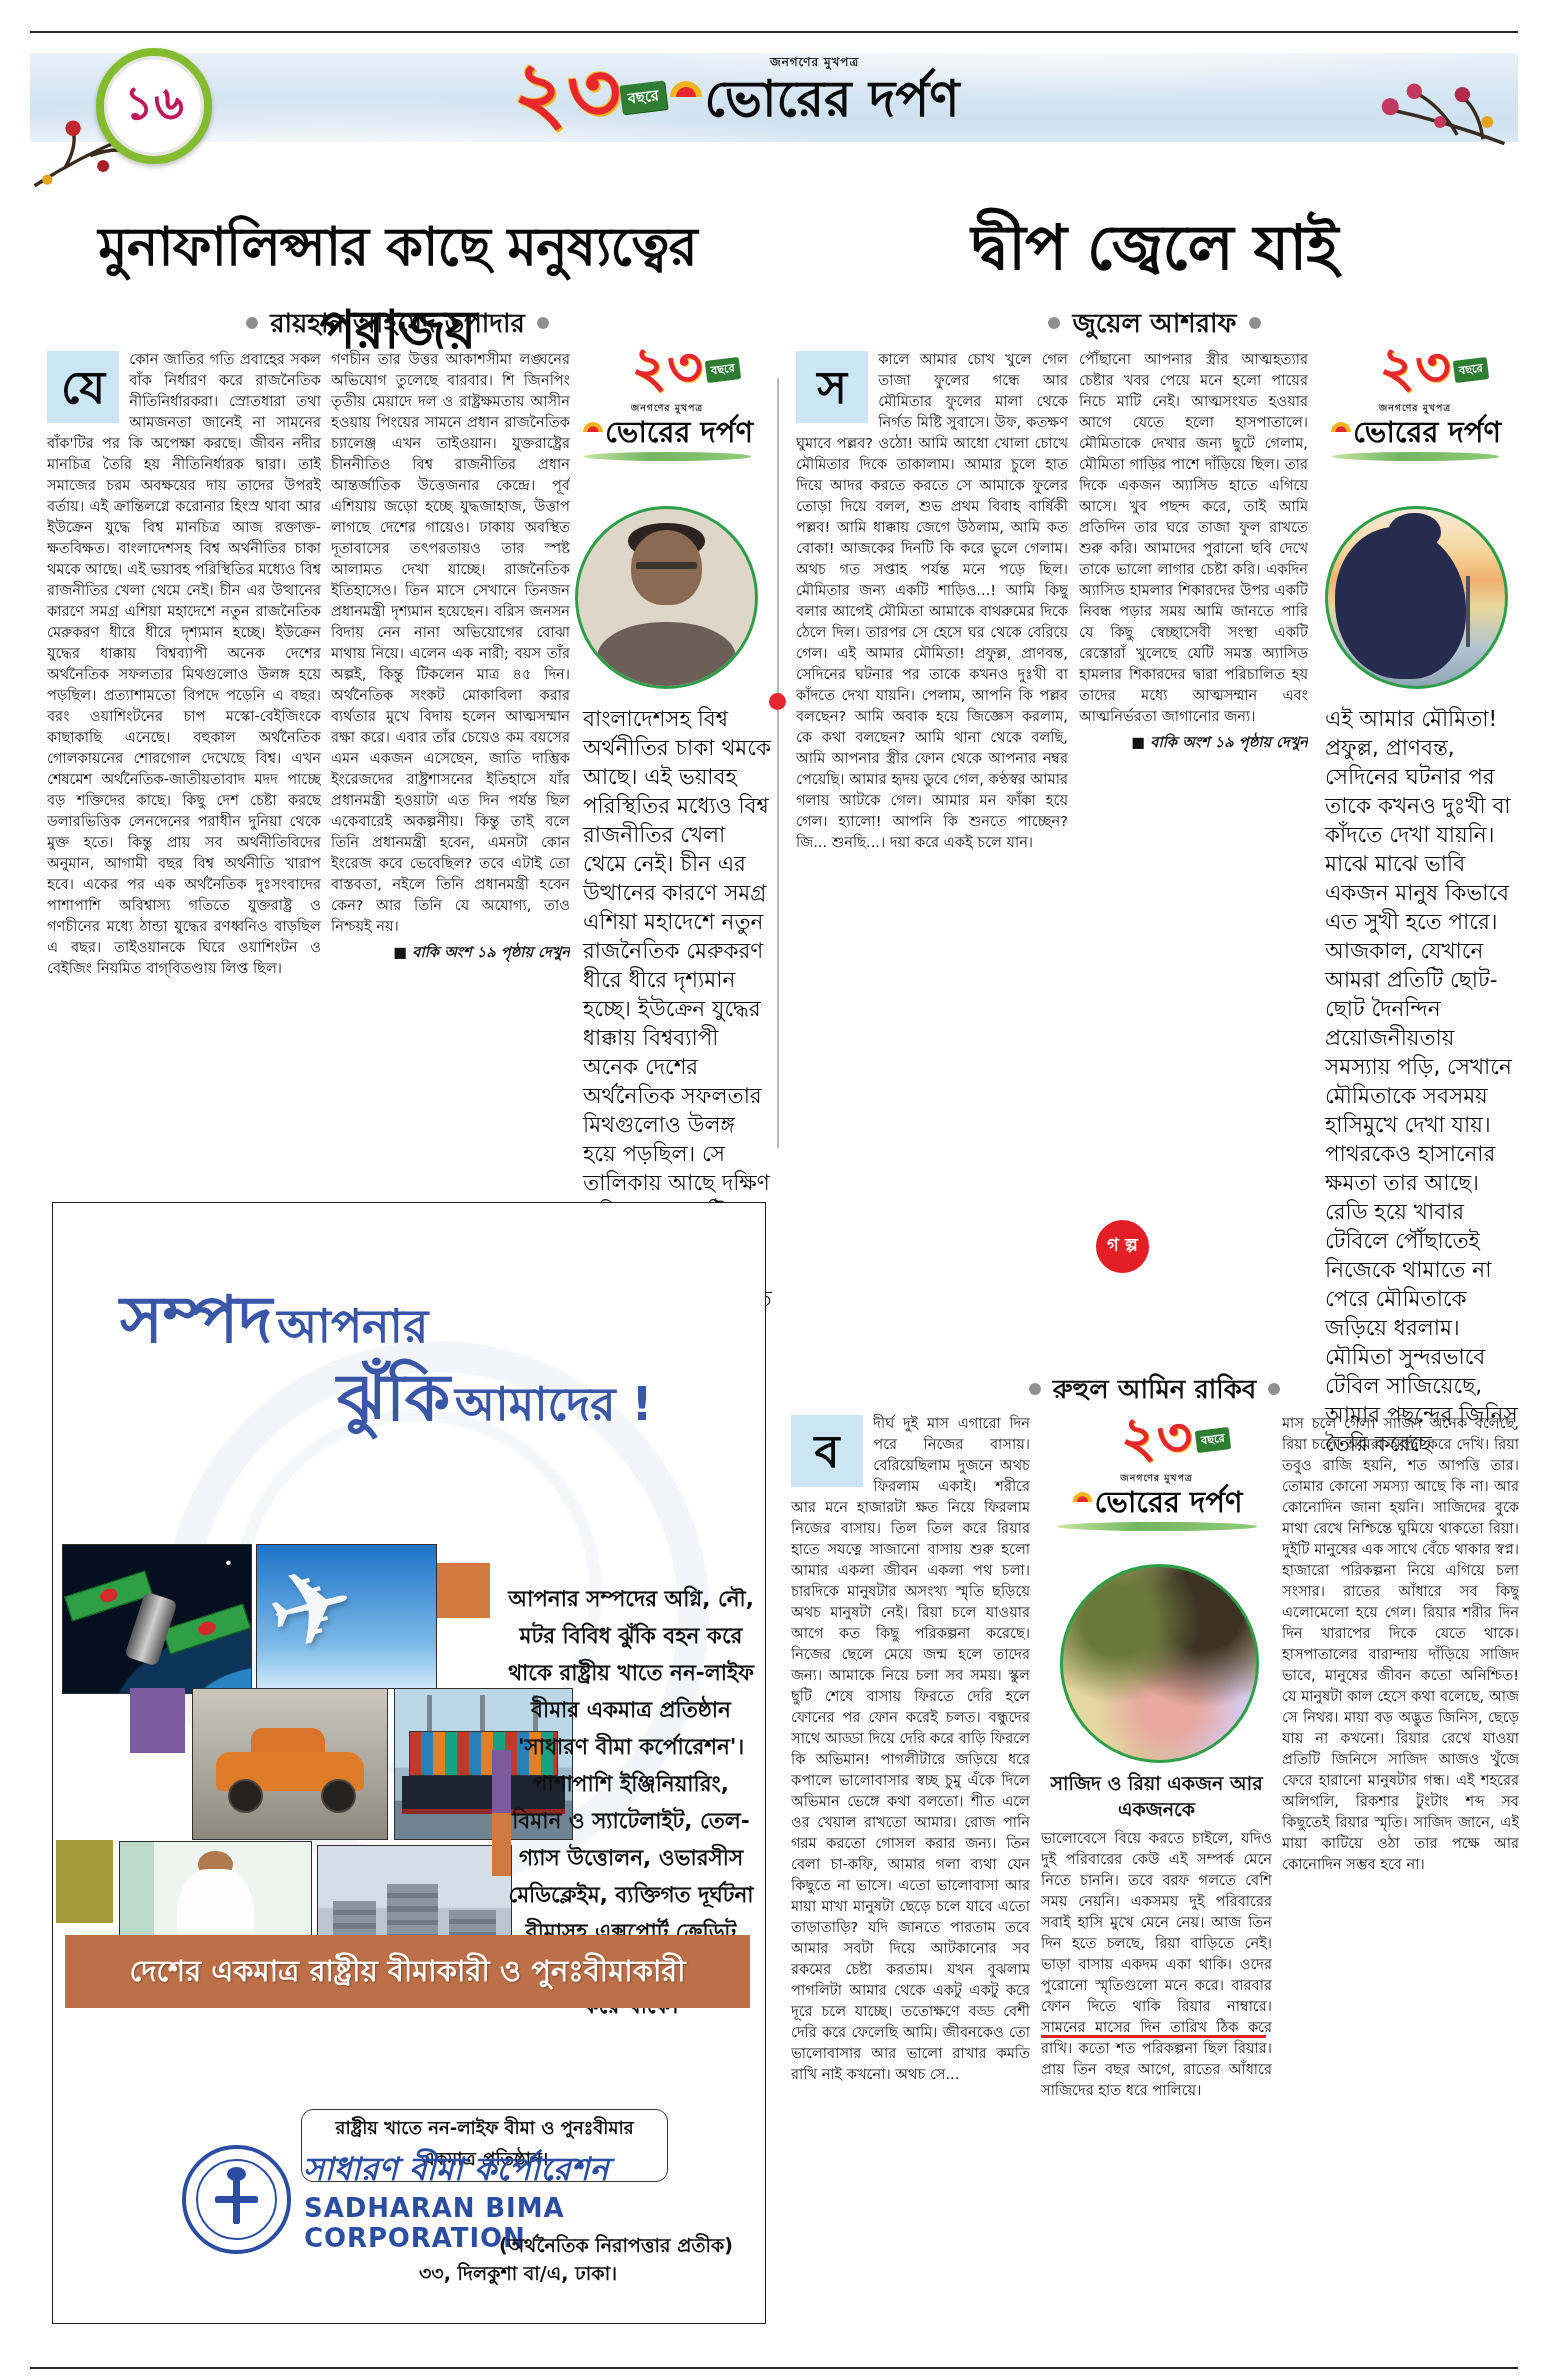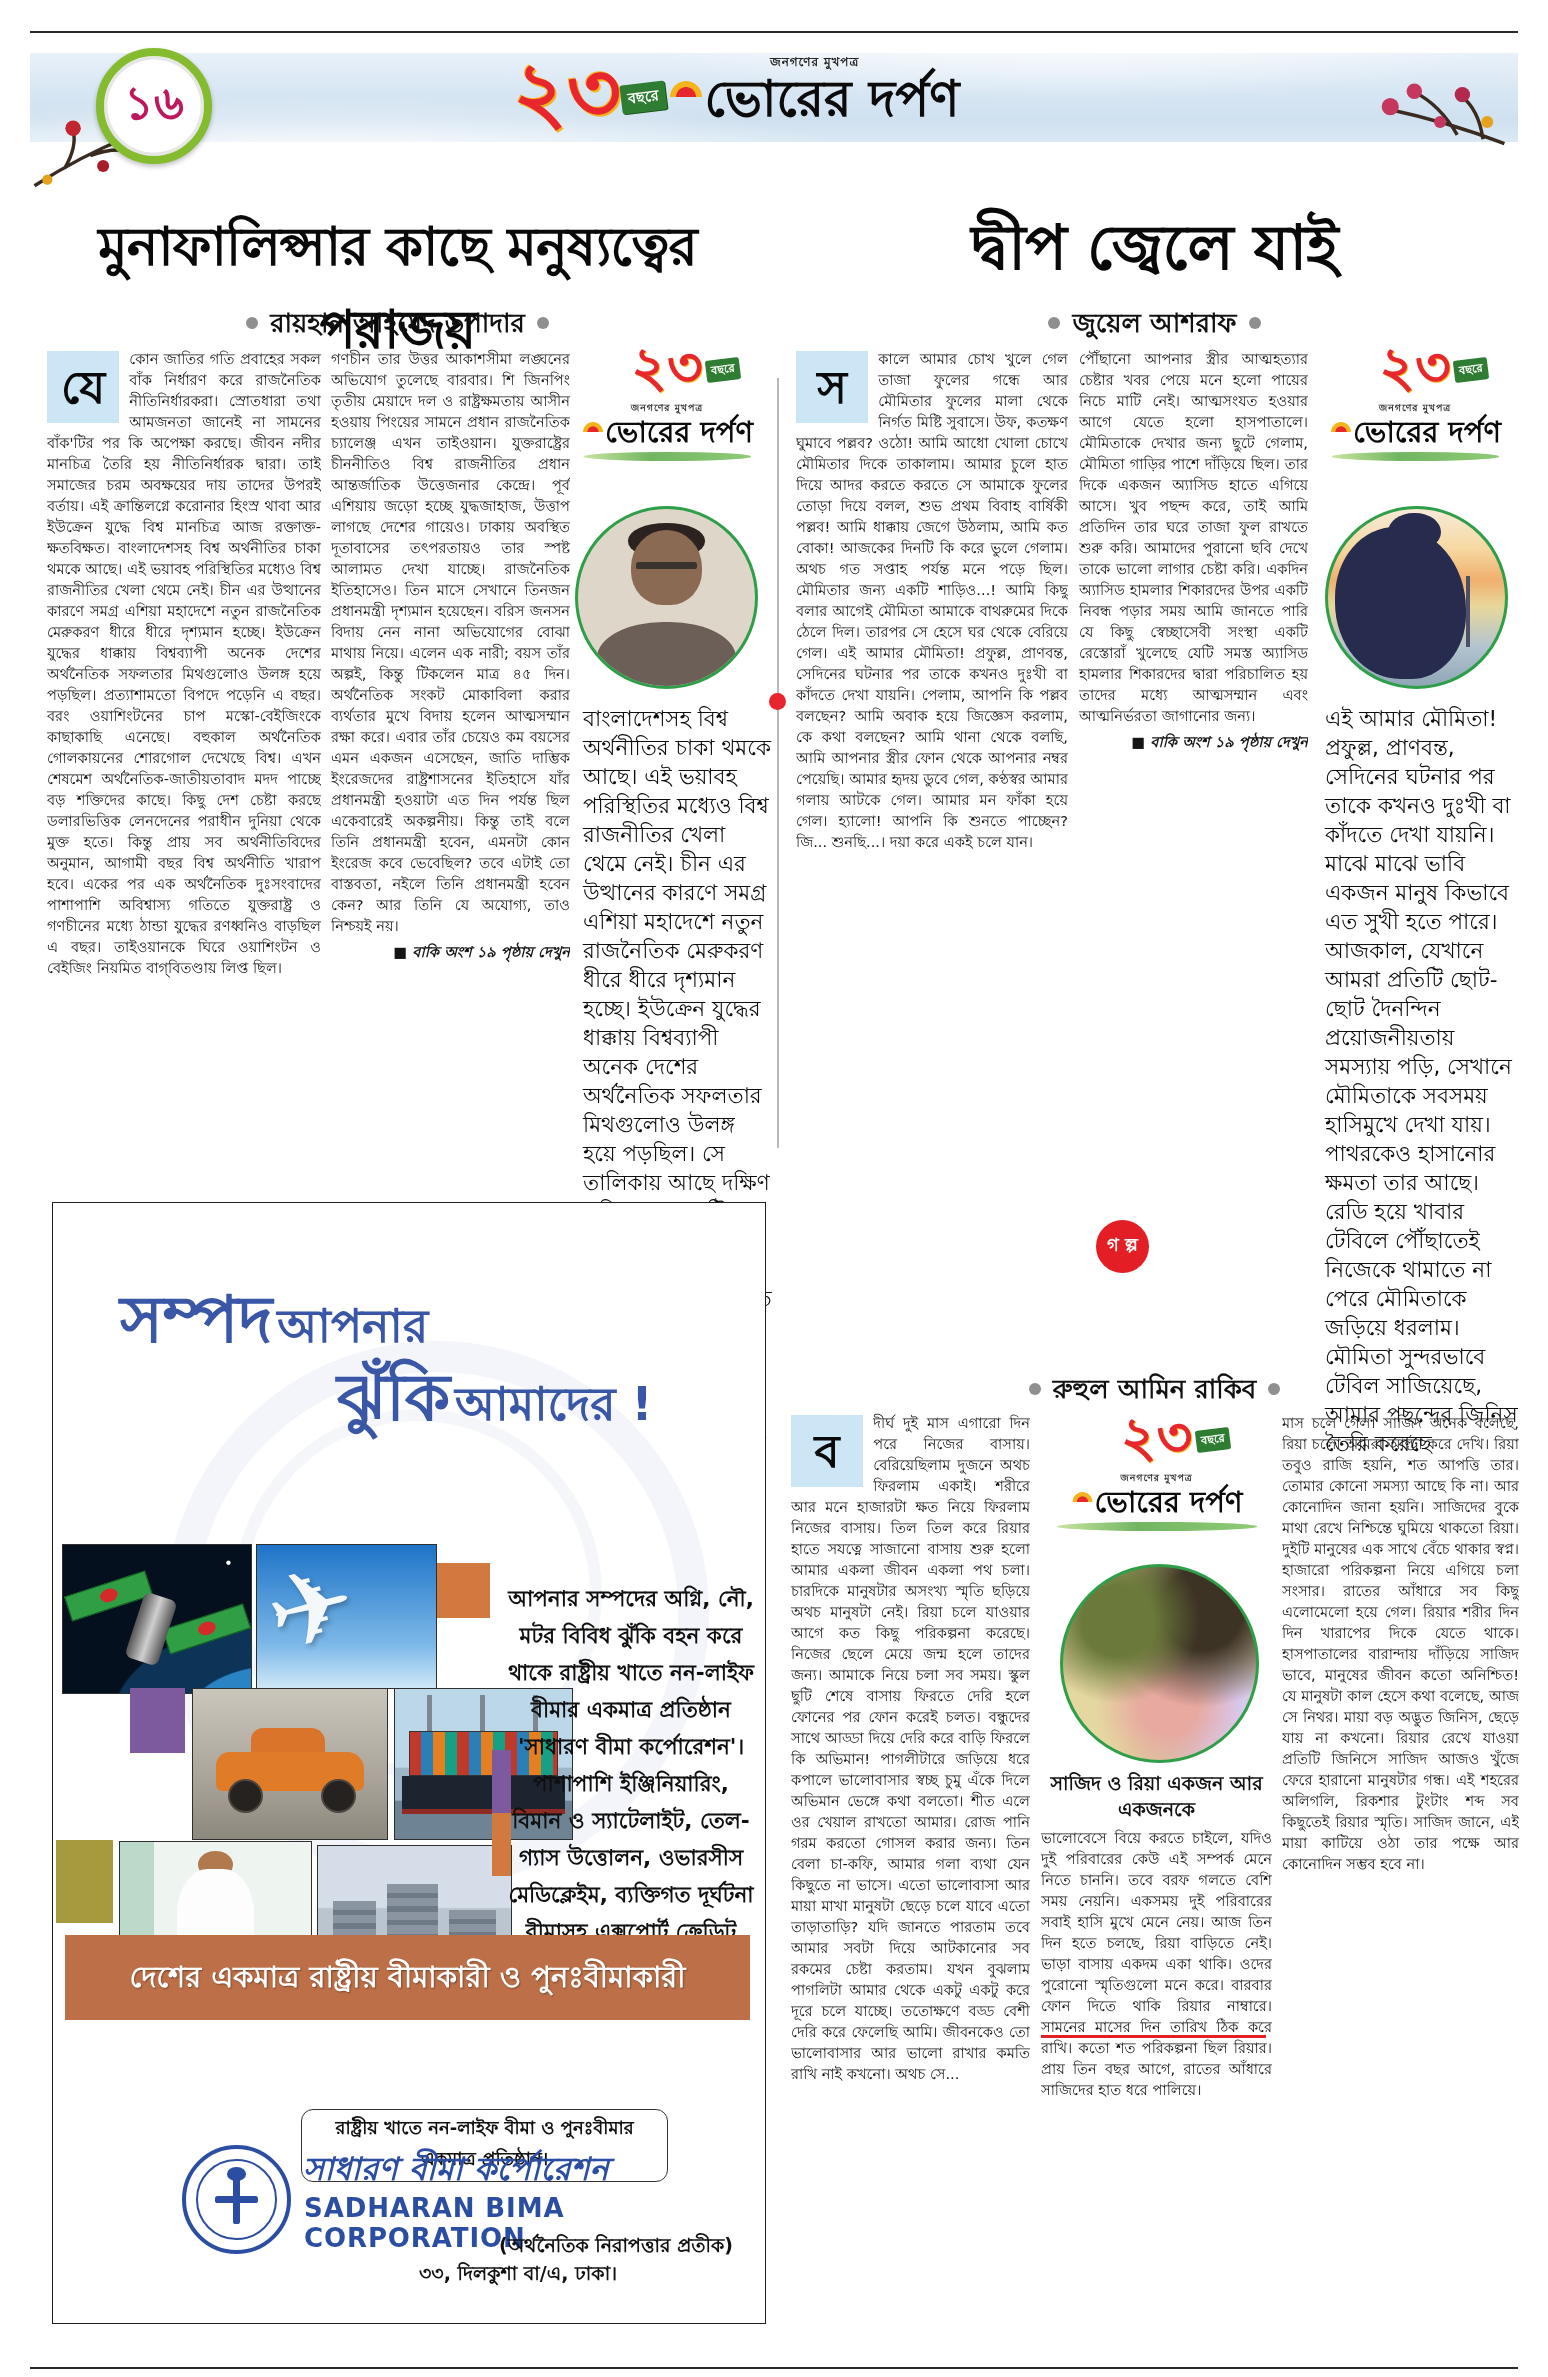--- a/index.html
+++ b/index.html
@@ -90,21 +90,21 @@
   
   .adbox{position:absolute;left:52px;top:1202px;width:712px;height:1120px;border:1.7px solid #1f1f1f;background:#fff;overflow:hidden;}
   .wm{position:absolute;border-radius:50%;border:31px solid rgba(43,78,162,0.055);}
   .wm2{position:absolute;border-radius:50%;border:12px solid rgba(43,78,162,0.05);}
   .adhead{position:absolute;color:#3a57a7;font-weight:800;white-space:nowrap;}
   .adhead .big{font-size:65px;}
   .adhead .small{font-size:46px;}
   .adtext{position:absolute;font-size:21.5px;line-height:37px;font-weight:600;text-align:center;color:#101010;}
   .cimg{position:absolute;border:1.7px solid #2f2f2f;overflow:hidden;}
   .cblock{position:absolute;}
-  .banner{position:absolute;left:65px;top:1935px;width:685px;height:85px;background:#bd6f47;
+  .banner{position:absolute;left:65px;top:1935px;width:685px;height:73px;background:#bd6f47;
     display:flex;flex-direction:row;align-items:center;justify-content:center;color:#fff;font-weight:800;
     font-size:29px;line-height:41px;text-shadow:0.9px 0.9px 1.7px rgba(0,0,0,.35);}
   .tagbox{position:absolute;left:301px;top:2109px;width:348px;border:1.7px solid #333;border-radius:12px;
     padding:4.3px 8.6px;text-align:center;font-size:18px;font-weight:800;color:#111;background:#fff;}
   .sbc-logo{position:absolute;left:182px;top:2145px;width:101px;height:101px;border-radius:50%;
     border:4.3px solid #2b4ea2;background:#fff;}
   .sbc-inner{position:absolute;left:10.3px;top:10.3px;right:10.3px;bottom:10.3px;border:2.6px solid #2b4ea2;border-radius:50%;}
   .sbc-glyph-v{position:absolute;left:46%;top:18%;width:8%;height:64%;background:#2b4ea2;border-radius:2.6px;}
   .sbc-glyph-h{position:absolute;left:22%;top:46%;width:56%;height:8%;background:#2b4ea2;border-radius:2.6px;}
   .sbc-glyph-o{position:absolute;left:38%;top:8%;width:24%;height:18%;border-radius:50%;background:#2b4ea2;}

